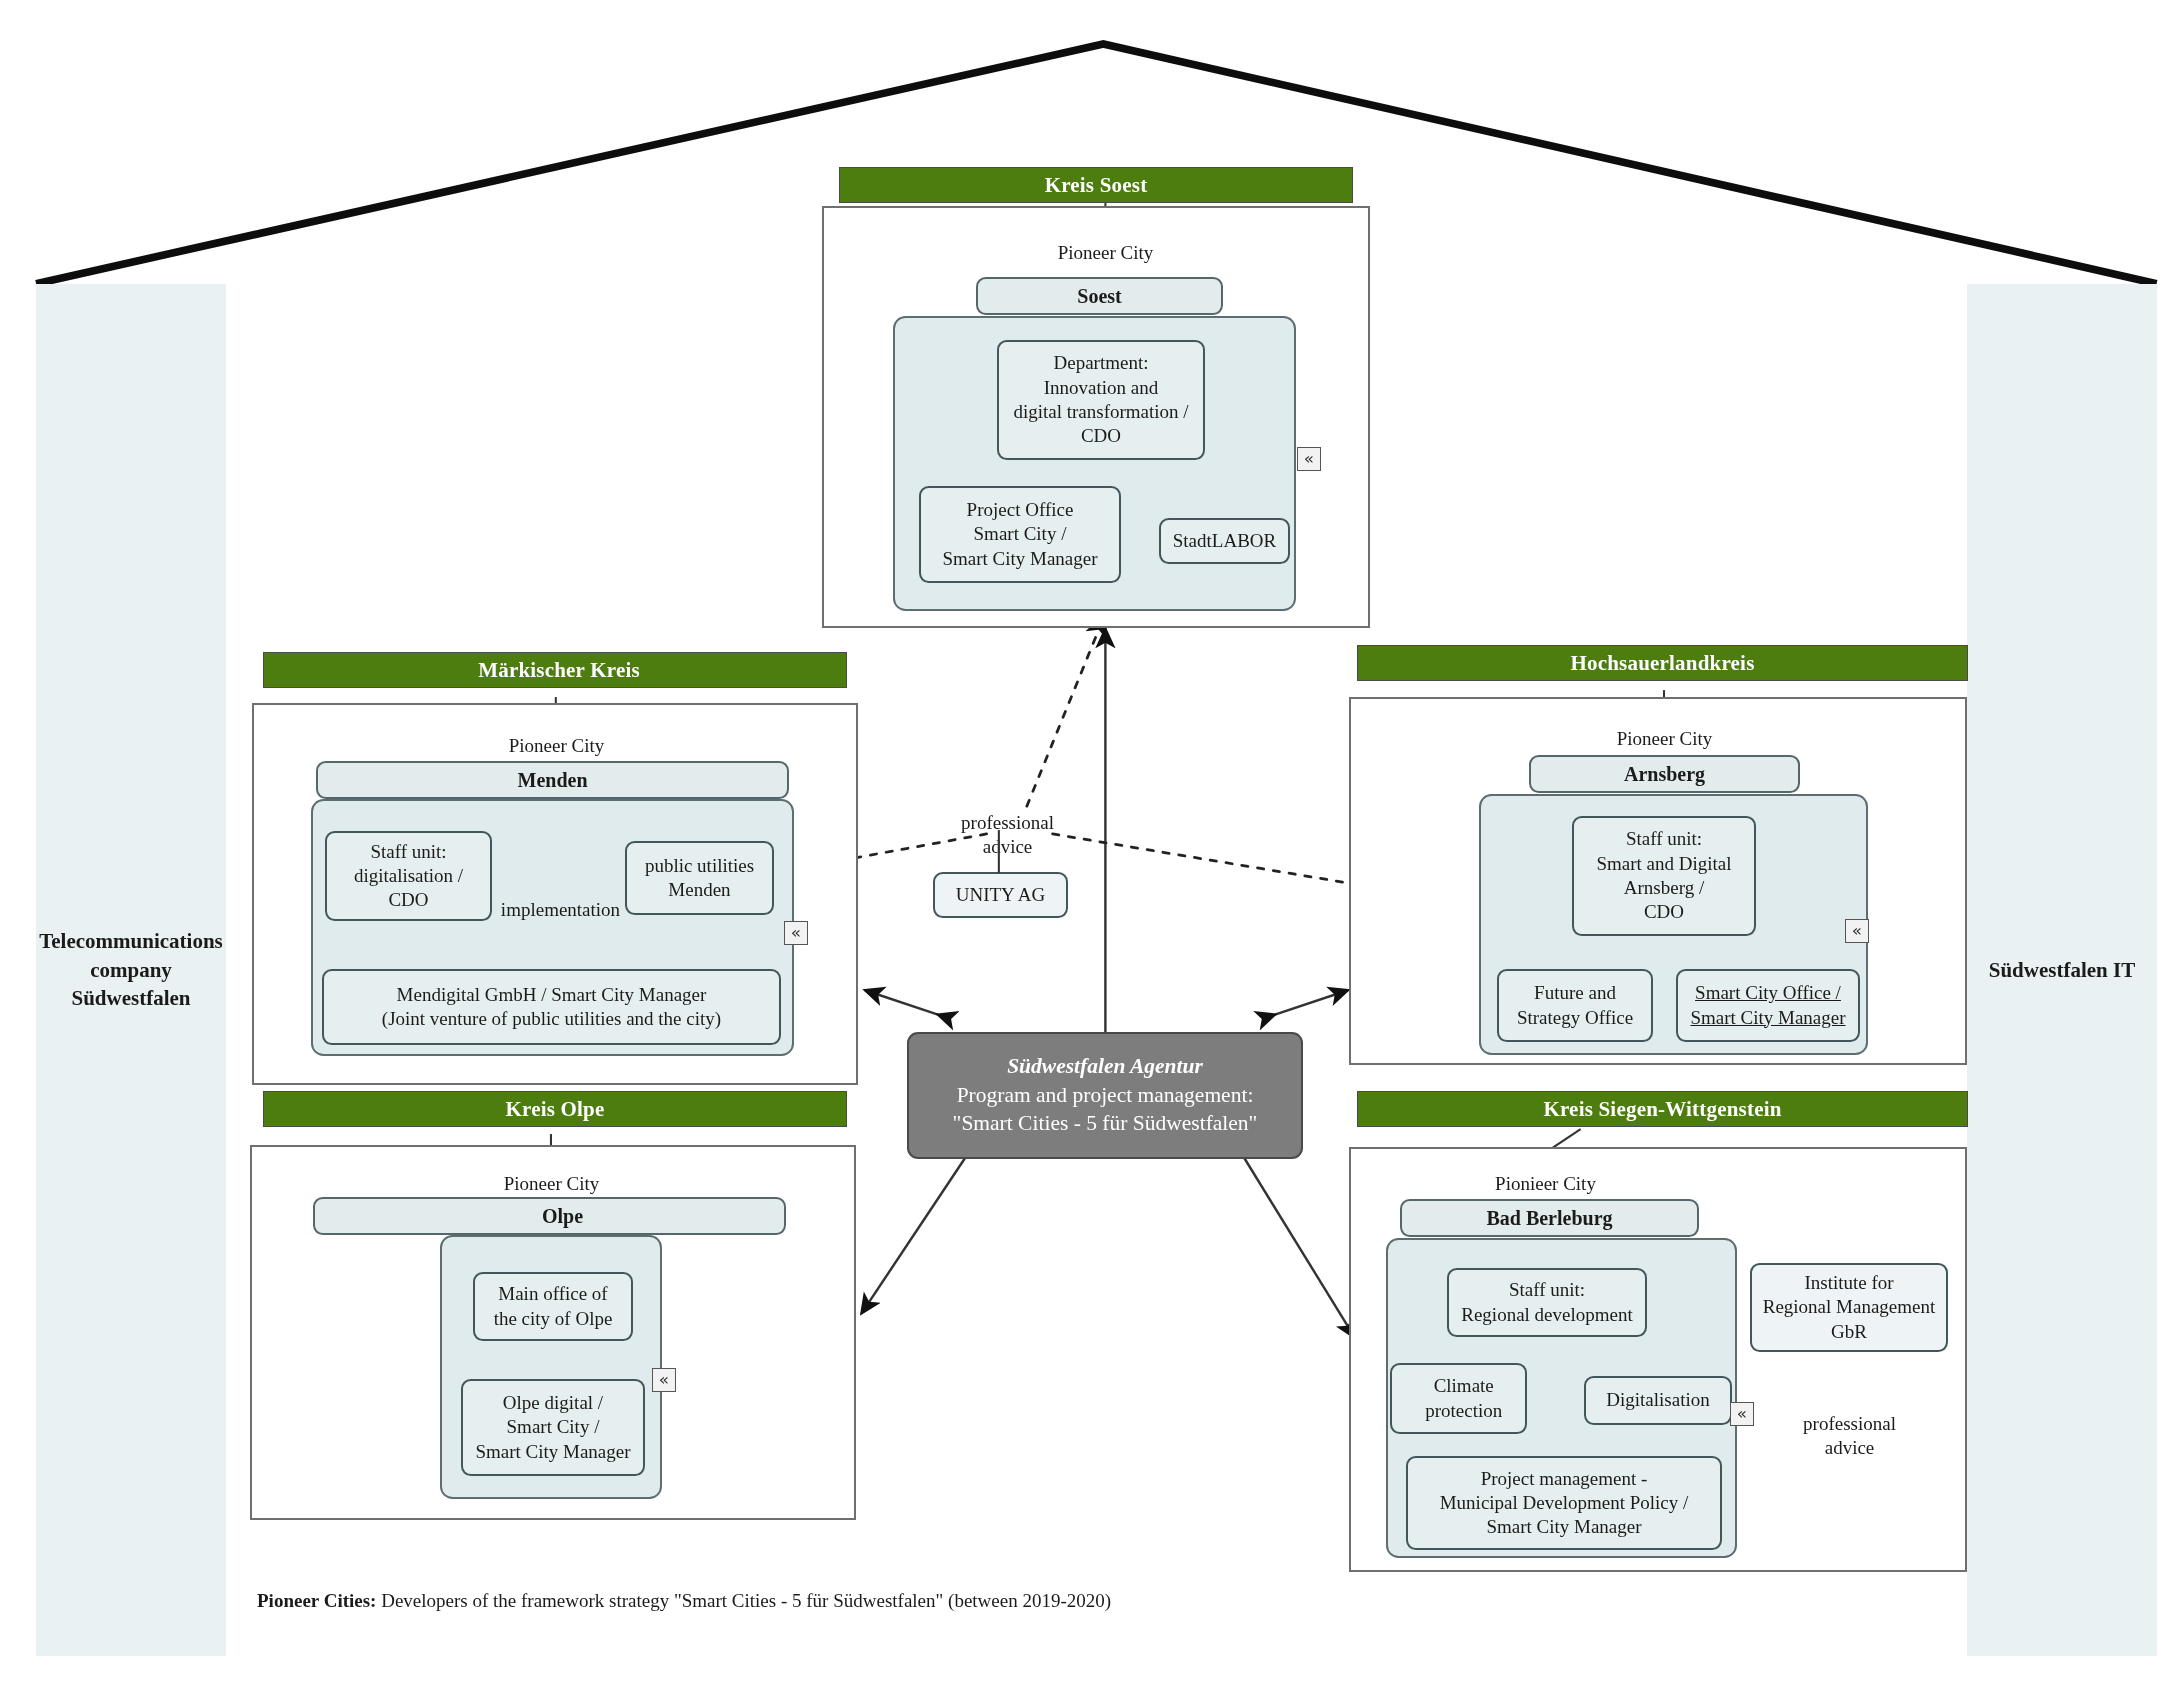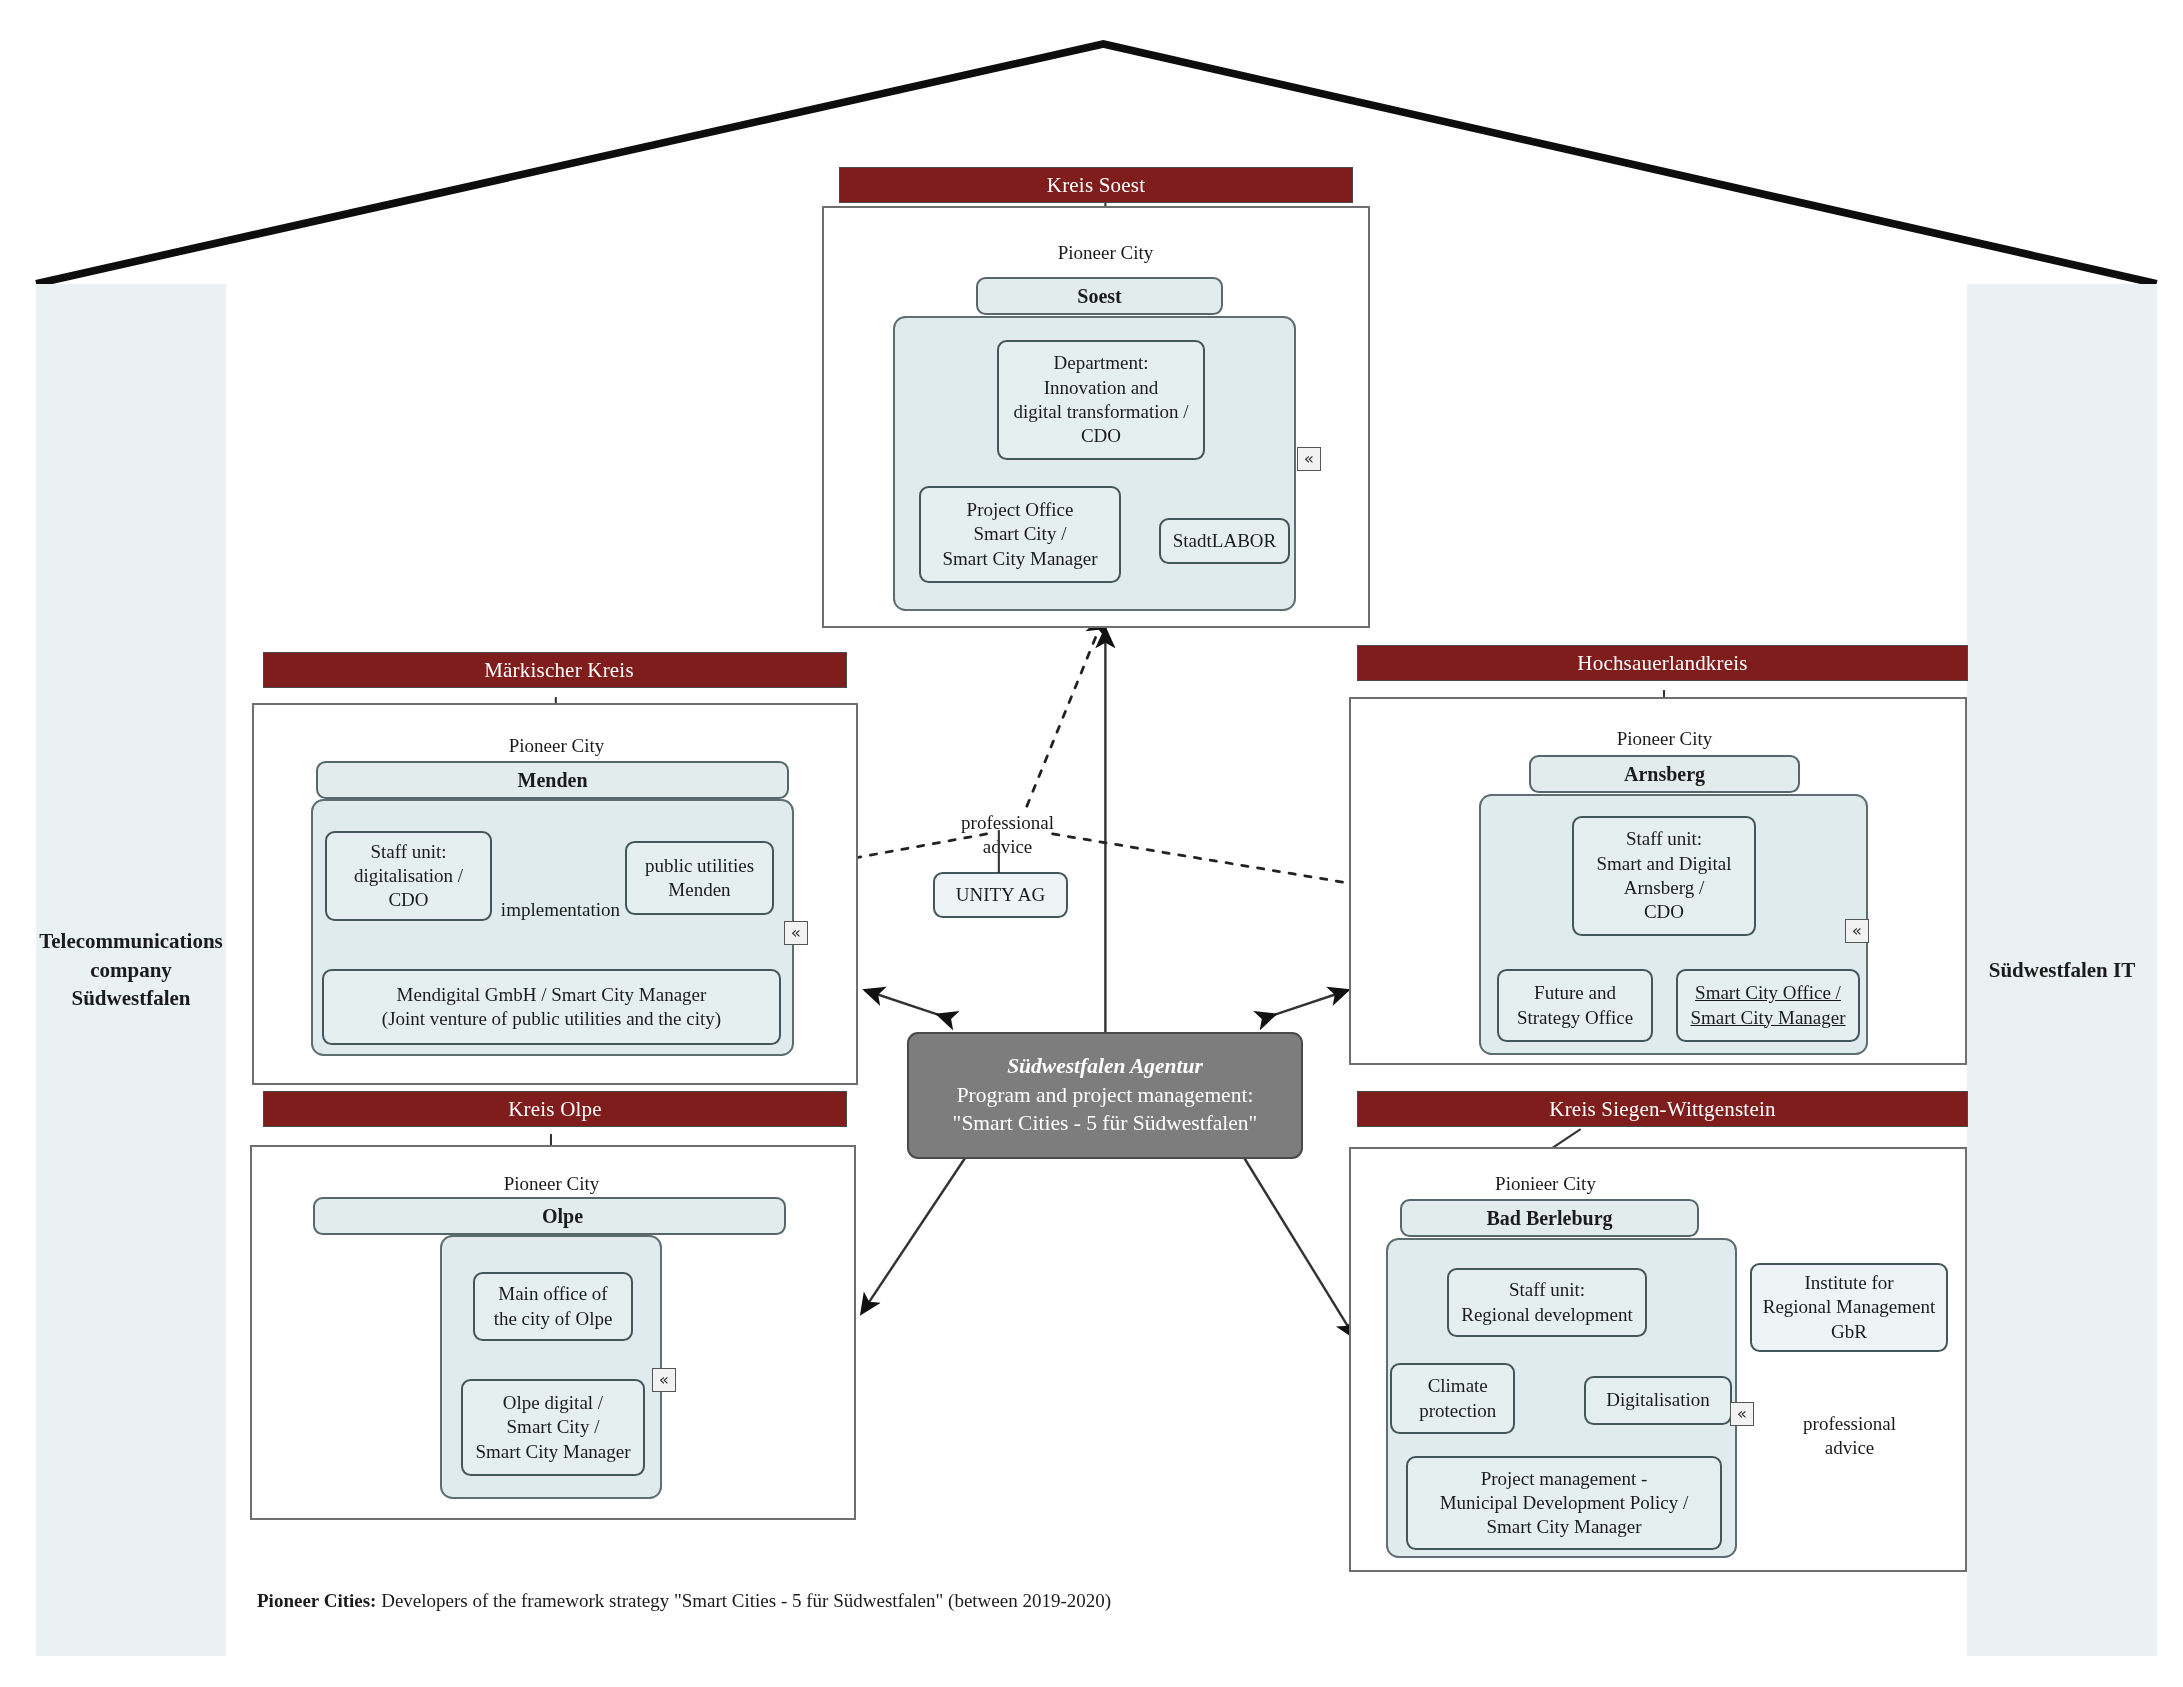--- a/index.html
+++ b/index.html
@@ -30,24 +30,24 @@
     justify-content:center;
     text-align:center;
     font-weight:bold;
     font-size:21px;
     line-height:1.35;
     color:#1b1b1b;
   }
 
   
   .kreis-header{
-    background:#7f1d1d;
+    background:#4d7c0f;
     border:1.4px solid #4a4a4a;
     color:#ffffff;
-    font-weight:normal;
+    font-weight:bold;
     font-size:21px;
     display:flex;
     align-items:center;
     justify-content:center;
     text-align:center;
     letter-spacing:0.2px;
   }
   .kreis-body{
     background:#ffffff;
     border:2.1px solid #6f6f6f;
@@ -347,21 +347,21 @@
     <span>Pionieer City</span>
   </div>
   <div class="abs city-band" style="left:1400px; top:1199px; width:299px; height:38px;">
     <span>Bad Berleburg</span>
   </div>
   <div class="abs inner-shade" style="left:1386px; top:1238px; width:351px; height:320px;"></div>
   <div class="abs unit" style="left:1447px; top:1268px; width:200px; height:69px;">
     <span style="white-space:pre-line;">Staff unit:
 Regional development</span>
   </div>
-  <div class="abs unit" style="left:1390px; top:1363px; width:125px; height:71px;padding-left:16px;">
+  <div class="abs unit" style="left:1390px; top:1363px; width:137px; height:71px;padding-left:16px;">
     <span style="white-space:pre-line;">Climate
 protection</span>
   </div>
   <div class="abs unit" style="left:1584px; top:1376px; width:148px; height:49px;">
     <span style="white-space:pre-line;">Digitalisation</span>
   </div>
   <div class="abs unit" style="left:1406px; top:1456px; width:316px; height:94px;">
     <span style="white-space:pre-line;">Project management -
 Municipal Development Policy /
 Smart City Manager</span>

